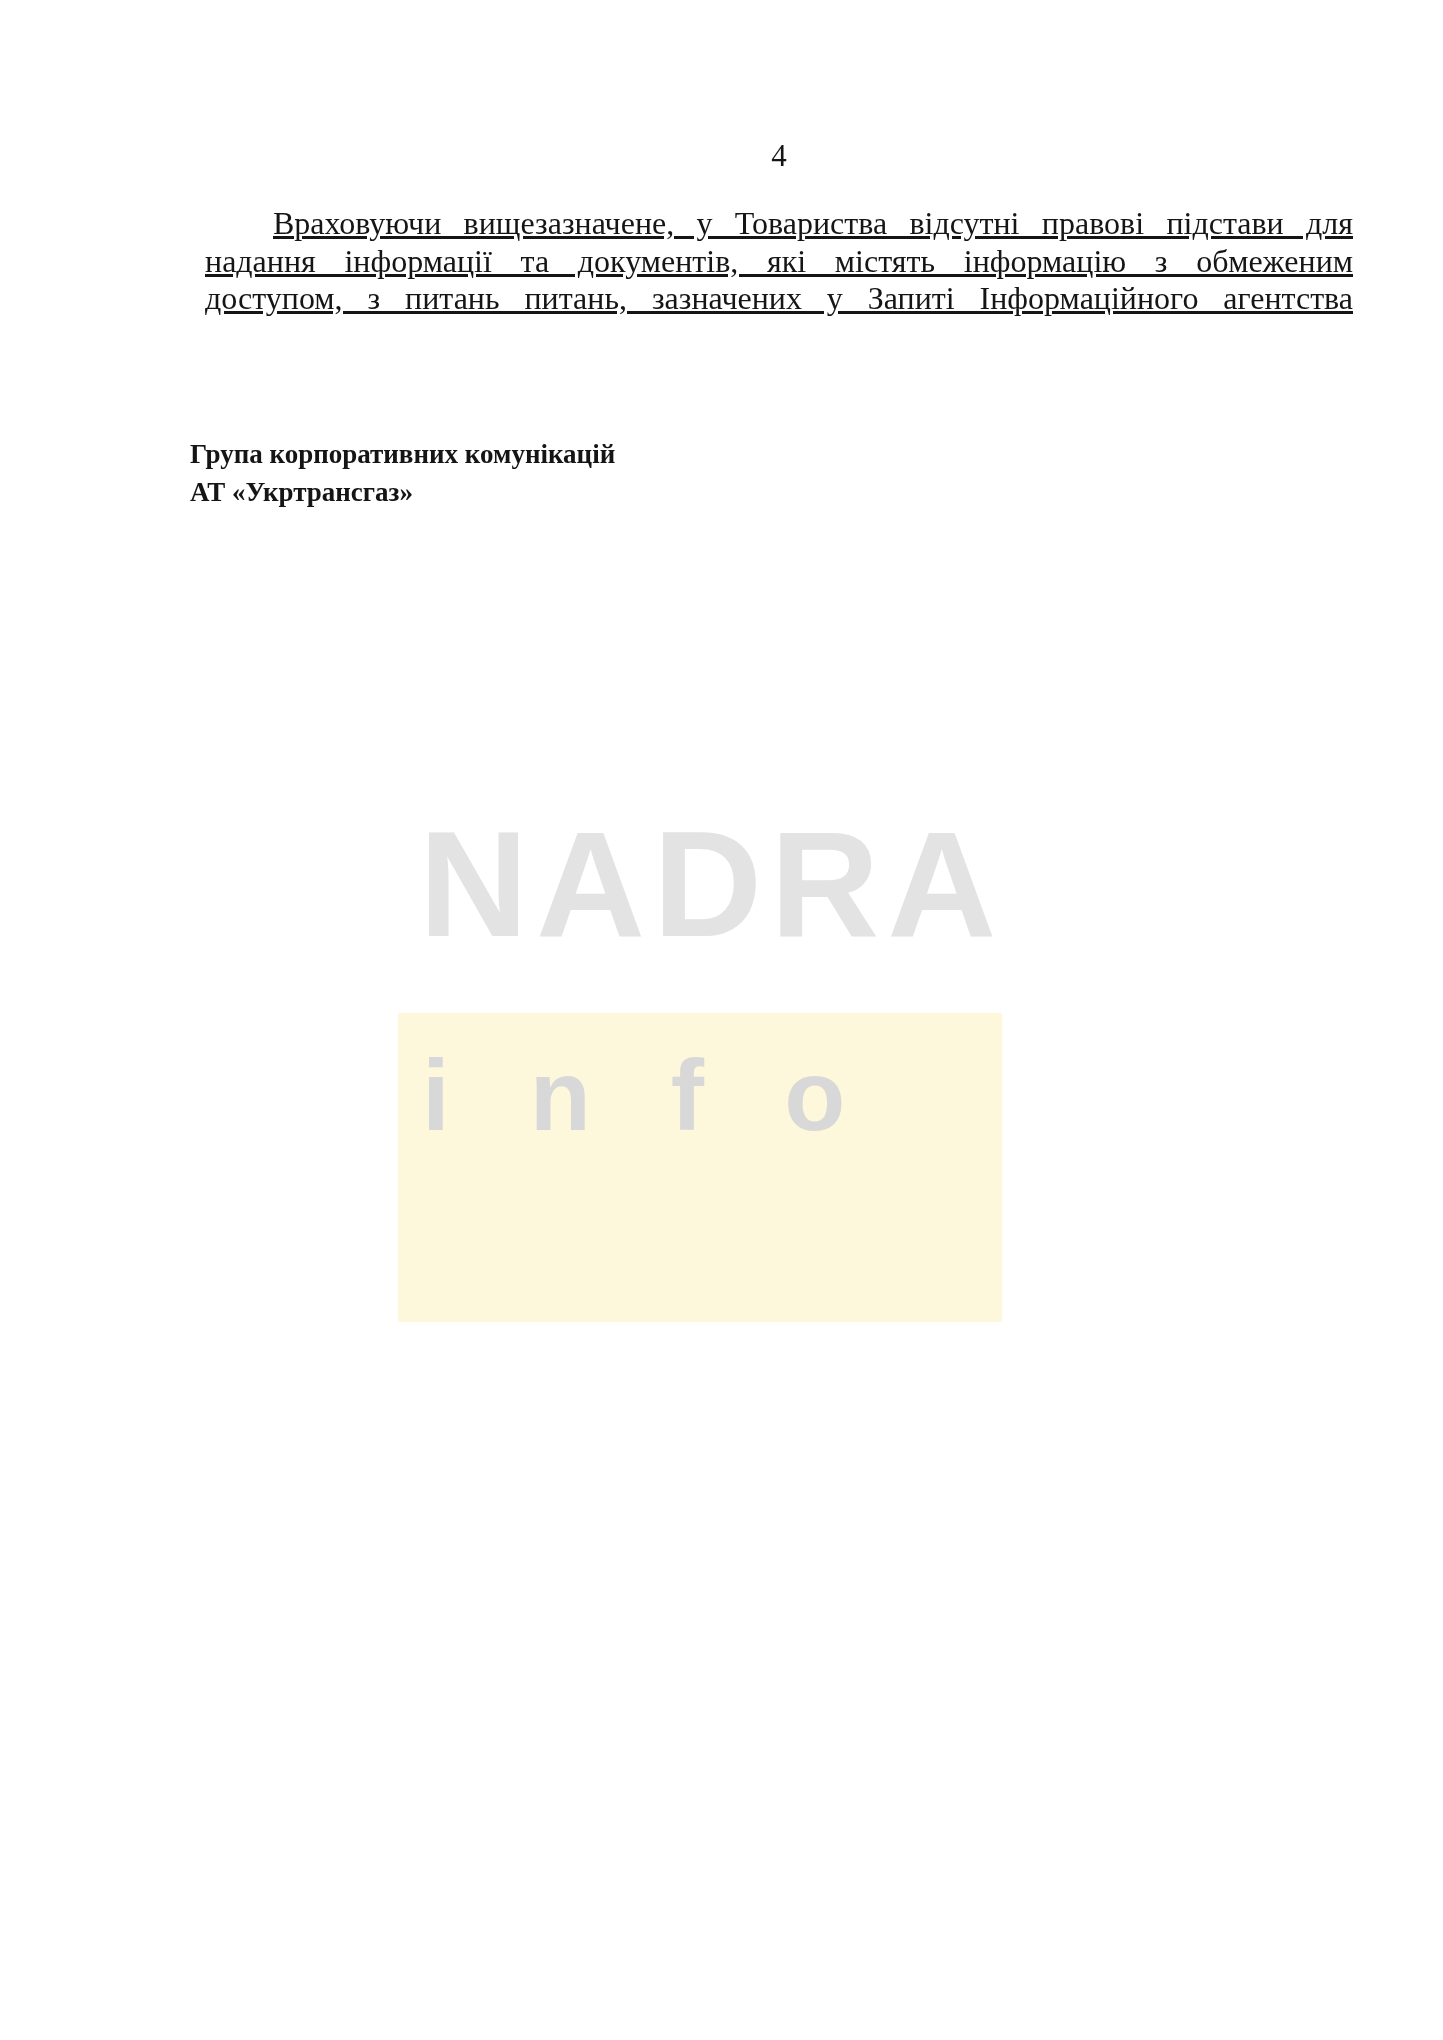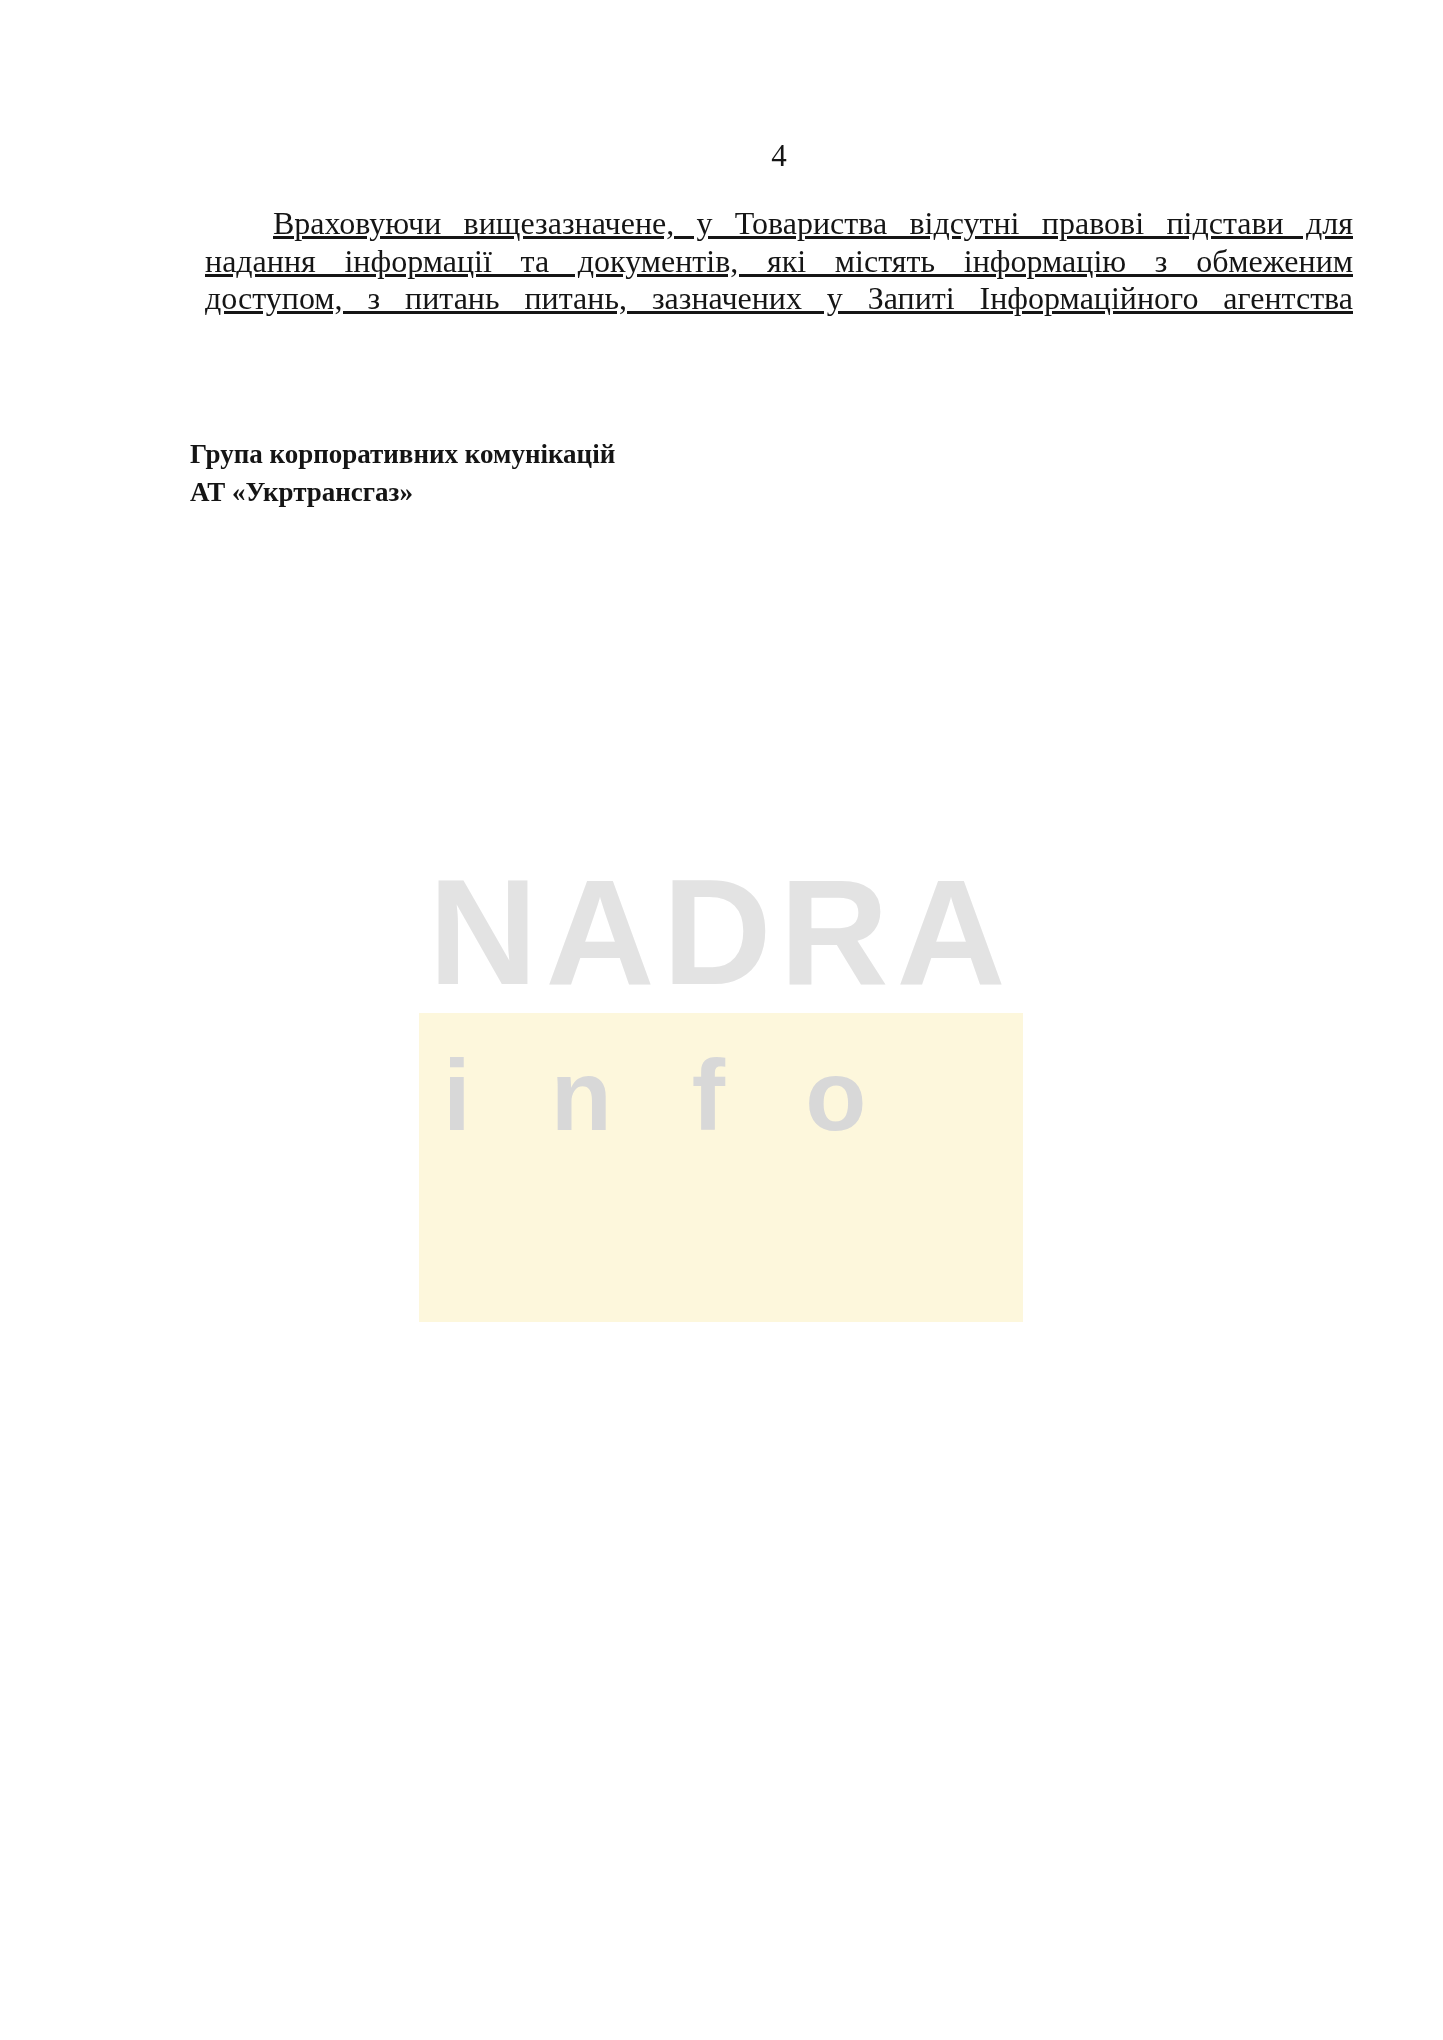--- a/index.html
+++ b/index.html
@@ -57,36 +57,36 @@
     width: 1148px;
     font-size: 27px;
     line-height: 37.5px;
     font-weight: bold;
   }
 
   
   .wm-title {
     position: absolute;
     left: 419px;
-    top: 856px;
+    top: 808px;
     width: 604px;
-    text-align: center;
+    text-align: left;
     font-family: "Liberation Sans", sans-serif;
     font-weight: bold;
     font-size: 151px;
     line-height: 151px;
     letter-spacing: 8px;
     color: #e3e3e3;
     white-space: nowrap;
   }
 
   
   .wm-panel {
     position: absolute;
-    left: 419px;
+    left: 398px;
     top: 1013px;
     width: 604px;
     height: 309px;
     background: #fdf7dc;
   }
 
   
   .wm-subtitle {
     position: absolute;
     left: 24px;

